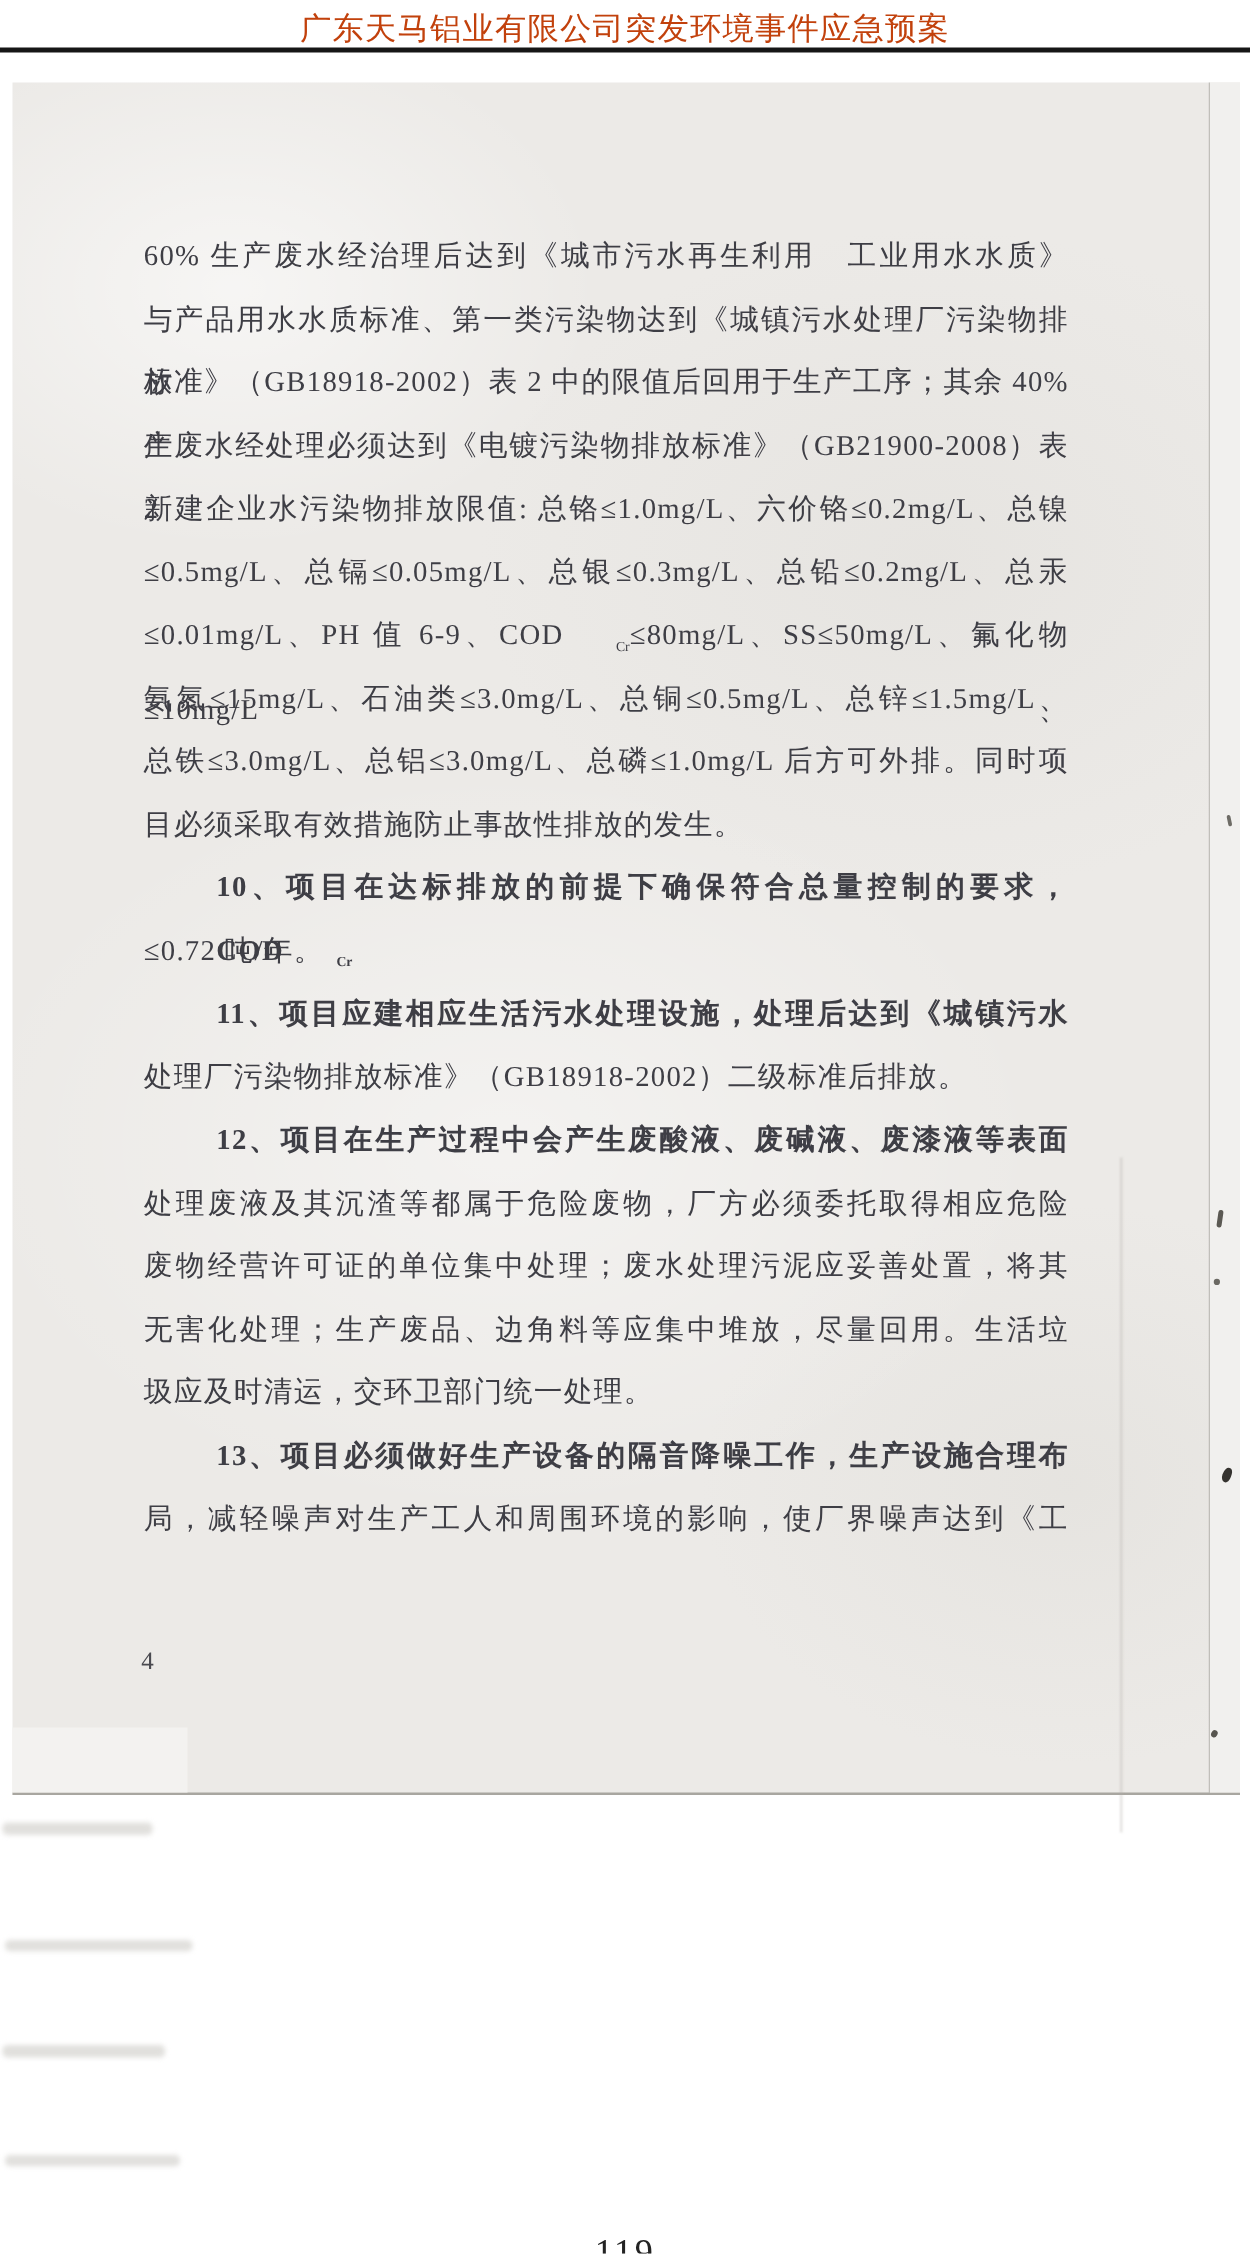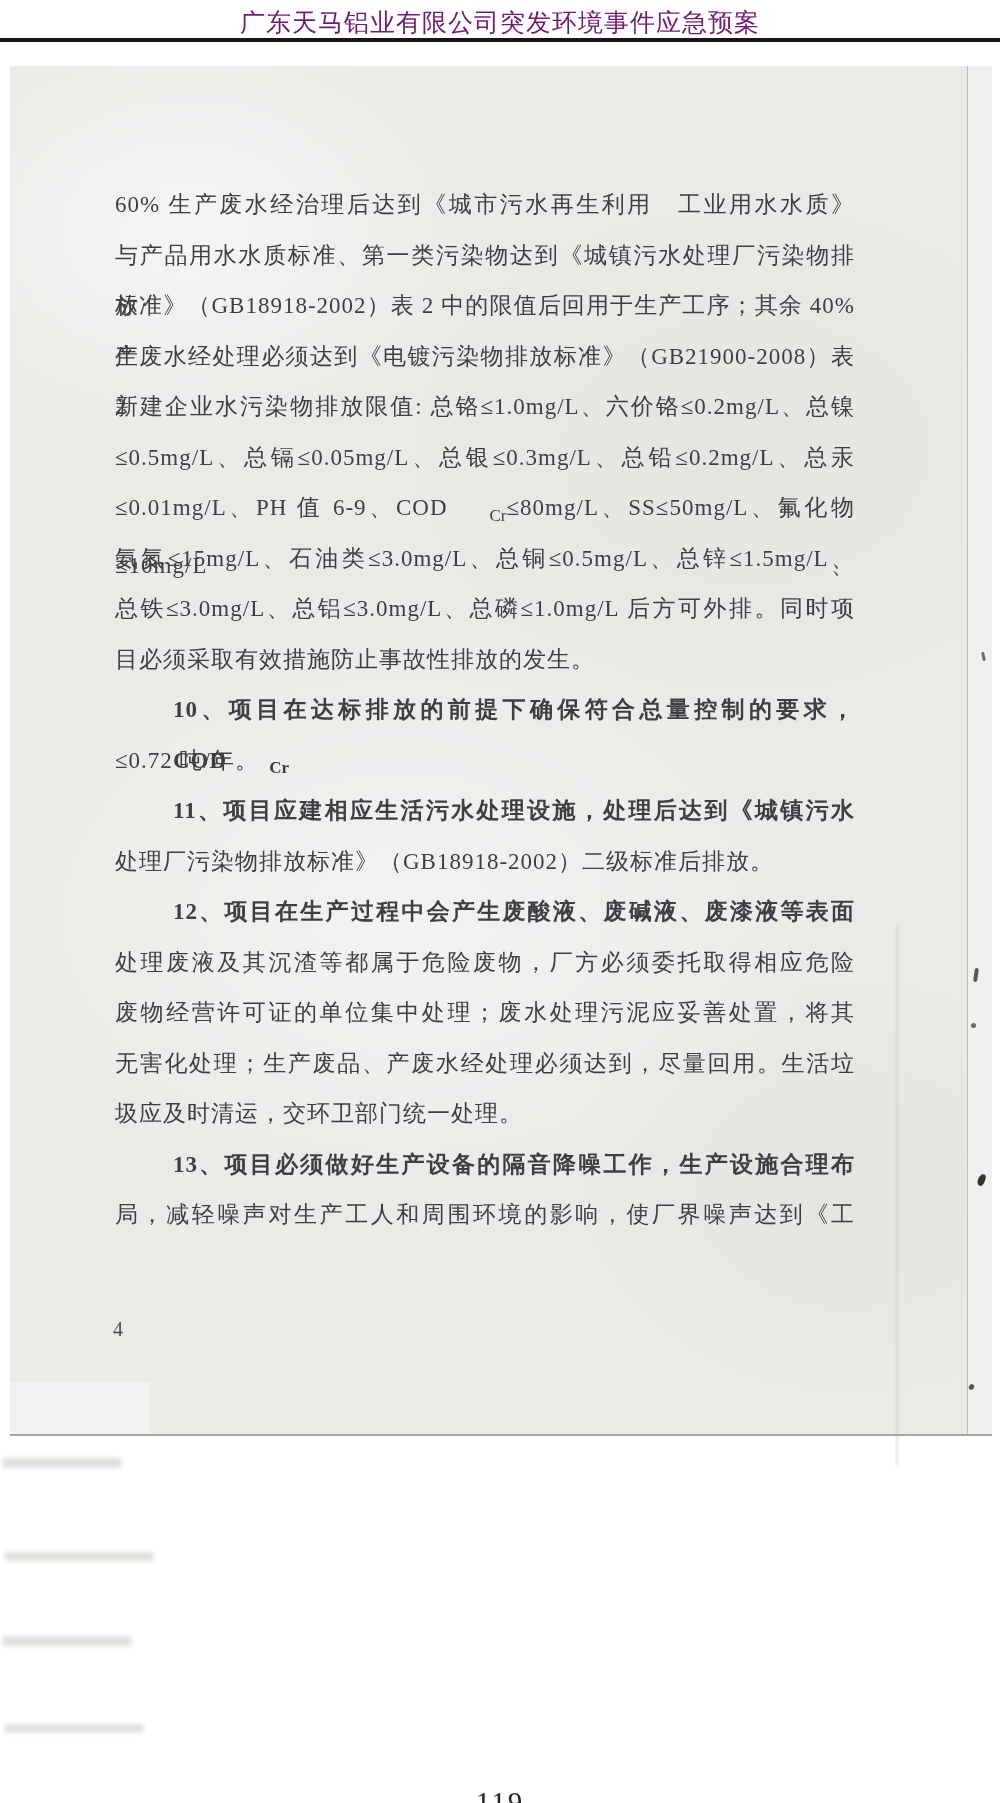--- a/index.html
+++ b/index.html
@@ -19,21 +19,21 @@
     width: 100%;
     height: 38px;
     text-align: center;
     border-bottom: 4px solid #161616;
   }
   .header .title {
     display: inline-block;
     margin-top: 6px;
     font-size: 25px;
     letter-spacing: 1px;
-    color: #701a75;
+    color: #c2410c;
   }
 
   
   .scan {
     position: absolute;
     left: 10px; top: 66px;
     width: 982px; height: 1368px;
     background:
       radial-gradient(420px 300px at 18% 12%, rgba(255,255,255,0.55), rgba(255,255,255,0) 70%),
       radial-gradient(520px 380px at 75% 28%, rgba(223,221,217,0.45), rgba(223,221,217,0) 70%),
@@ -80,21 +80,21 @@
   .line {
     height: 50.5px;
     line-height: 50.5px;
     font-size: 23px;
     letter-spacing: 1px;
     white-space: normal;
     overflow: visible;
   }
   .line.justify { text-align: justify; text-align-last: justify; }
   .line.indent  { padding-left: 58px; font-weight: bold; }
-  .line .sub { font-size: 17px; vertical-align: sub; letter-spacing: 0; margin-left: 42px; }
+  .line .sub { font-size: 11px; vertical-align: sub; letter-spacing: 0; margin-left: 42px; }
 
   .scan-pagenum {
     position: absolute;
     left: 103px; top: 1252px;
     font-size: 20px;
     color: #4a4a50;
   }
 
   
   .footer-pagenum {
@@ -149,21 +149,21 @@
         <div class="line justify"><span>氨氮≤15mg/L、石油类≤3.0mg/L、总铜≤0.5mg/L、总锌≤1.5mg/L、</span></div>
         <div class="line justify"><span>总铁≤3.0mg/L、总铝≤3.0mg/L、总磷≤1.0mg/L 后方可外排。同时项</span></div>
         <div class="line"><span>目必须采取有效措施防止事故性排放的发生。</span></div>
         <div class="line justify indent"><span>10、项目在达标排放的前提下确保符合总量控制的要求，COD</span><span class="sub">Cr</span></div>
         <div class="line"><span>≤0.72 吨/年。</span></div>
         <div class="line justify indent"><span>11、项目应建相应生活污水处理设施，处理后达到《城镇污水</span></div>
         <div class="line"><span>处理厂污染物排放标准》（GB18918-2002）二级标准后排放。</span></div>
         <div class="line justify indent"><span>12、项目在生产过程中会产生废酸液、废碱液、废漆液等表面</span></div>
         <div class="line justify"><span>处理废液及其沉渣等都属于危险废物，厂方必须委托取得相应危险</span></div>
         <div class="line justify"><span>废物经营许可证的单位集中处理；废水处理污泥应妥善处置，将其</span></div>
-        <div class="line justify"><span>无害化处理；生产废品、产废水经处理必须达到，尽量回用。生活垃</span></div>
+        <div class="line justify"><span>无害化处理；生产废品、边角料等应集中堆放，尽量回用。生活垃</span></div>
         <div class="line"><span>圾应及时清运，交环卫部门统一处理。</span></div>
         <div class="line justify indent"><span>13、项目必须做好生产设备的隔音降噪工作，生产设施合理布</span></div>
         <div class="line justify"><span>局，减轻噪声对生产工人和周围环境的影响，使厂界噪声达到《工</span></div>
       </div>
 
     <div class="scan-pagenum">4</div>
   </div>
 
   <div class="smudge smudge1"></div>
   <div class="smudge smudge2"></div>

